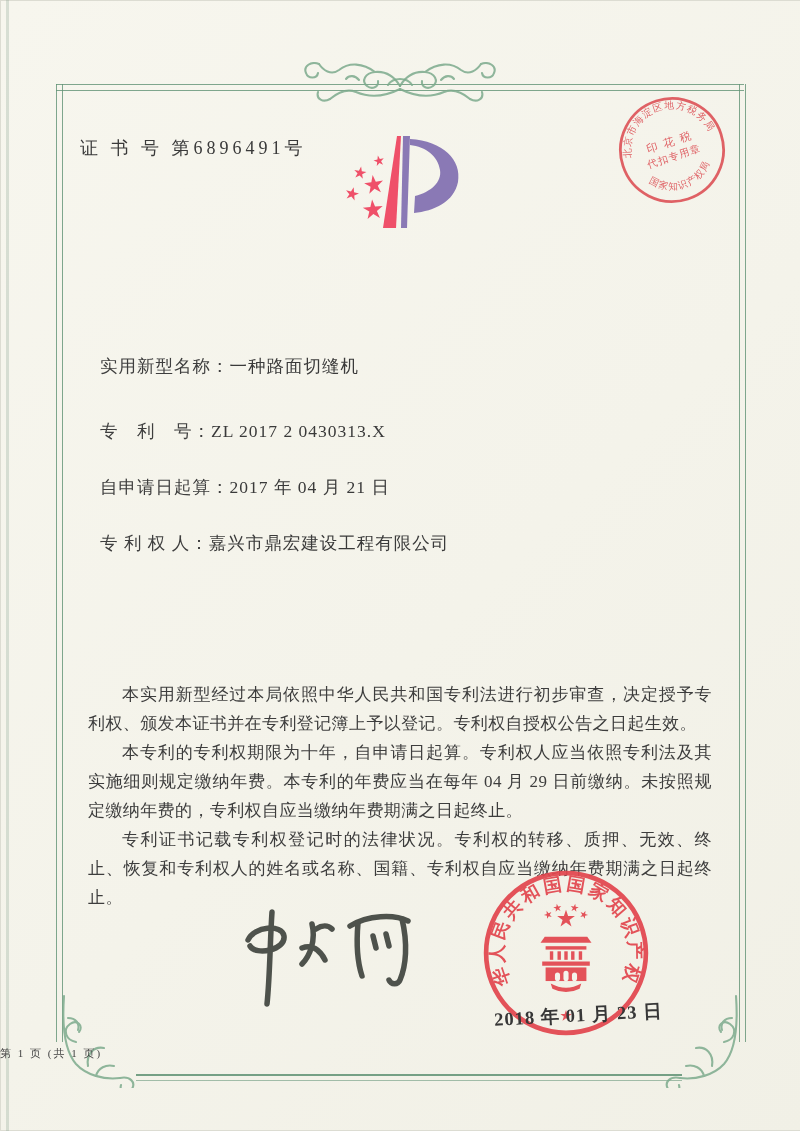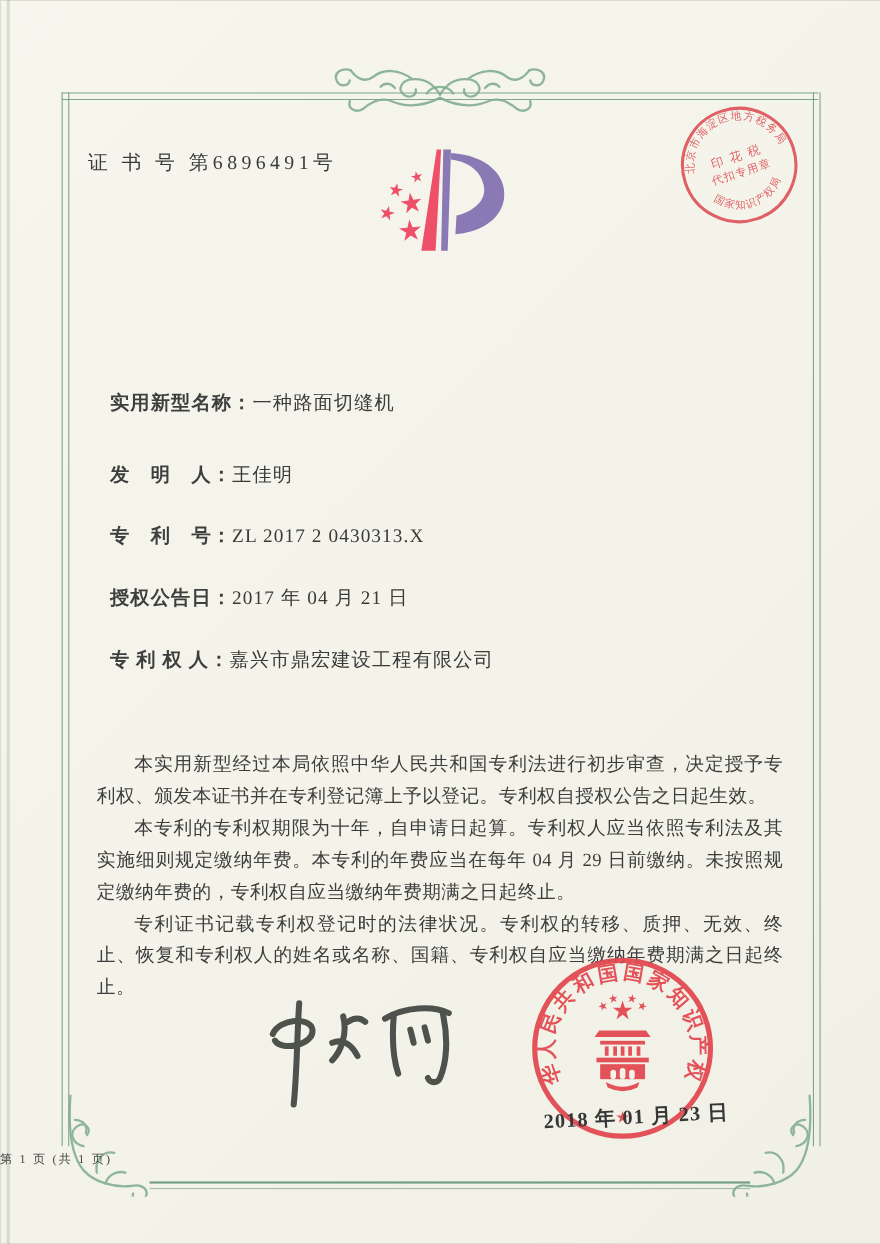--- a/index.html
+++ b/index.html
@@ -31,21 +31,21 @@
   .orn-stroke{fill:none;stroke:#7dab8d;stroke-width:2.1;stroke-linecap:round;stroke-linejoin:round;opacity:.85;}
   
   .cert-no{position:absolute;left:80px;top:136px;font-size:18px;letter-spacing:4px;color:#3a3a3a;}
   .logo{position:absolute;left:330px;top:130px;width:146px;height:106px;}
   .title{position:absolute;left:0;top:248px;width:100%;text-align:center;
          font-size:40px;font-weight:600;letter-spacing:12px;color:#343434;}
   
   .fields{position:absolute;left:100px;top:354px;width:580px;font-size:17.5px;letter-spacing:1px;}
   .field-row{height:24px;margin-bottom:32px;white-space:nowrap;}
   .field-row.first{margin-bottom:41px;}
-  .field-label{color:#3e3e3e;font-weight:bold;}
+  .field-label{color:#3e3e3e;}
   .field-value{color:#3a3a3a;}
   
   .paras{position:absolute;left:88px;top:680px;width:624px;font-size:17px;line-height:29px;
          text-align:justify;color:#3d3d3d;letter-spacing:.4px;}
   .paras p{margin:0;text-indent:2em;}
   
   .tax-stamp{position:absolute;left:616px;top:94px;width:112px;height:112px;opacity:.9;}
   .office-seal{position:absolute;left:481px;top:868px;width:170px;height:170px;opacity:.92;}
   .seal-date{position:absolute;left:494px;top:1002px;width:180px;font-size:18.5px;letter-spacing:1px;
              color:#373737;transform:rotate(-3deg);font-weight:600;}
@@ -126,27 +126,24 @@
     <use href="#star" fill="#ef5069" transform="translate(22,64) scale(7) rotate(14)"></use>
     <use href="#star" fill="#ef5069" transform="translate(43,80) scale(10.5) rotate(-5)"></use>
   </svg>
 
 
   <div class="fields">
     <div class="field-row first">
       <span class="field-label">实用新型名称：</span><span class="field-value">一种路面切缝机</span>
     </div>
     <div class="field-row">
-      <span class="field-label">发　明　人：</span><span class="field-value">王佳明</span>
+      <span class="field-label">专　利　号：</span><span class="field-value">ZL 2017 2 0430313.X</span>
     </div>
     <div class="field-row">
-      <span class="field-label">专　利　号：</span><span class="field-value">ZL 2017 2 0430313.X</span>
-    </div>
-    <div class="field-row">
-      <span class="field-label">授权公告日：</span><span class="field-value">2017 年 04 月 21 日</span>
+      <span class="field-label">自申请日起算：</span><span class="field-value">2017 年 04 月 21 日</span>
     </div>
     <div class="field-row">
       <span class="field-label">专 利 权 人：</span><span class="field-value">嘉兴市鼎宏建设工程有限公司</span>
     </div>
   </div>
 
   <div class="paras">
     <p>本实用新型经过本局依照中华人民共和国专利法进行初步审查，决定授予专利权、颁发本证书并在专利登记簿上予以登记。专利权自授权公告之日起生效。</p>
     <p>本专利的专利权期限为十年，自申请日起算。专利权人应当依照专利法及其实施细则规定缴纳年费。本专利的年费应当在每年 04 月 29 日前缴纳。未按照规定缴纳年费的，专利权自应当缴纳年费期满之日起终止。</p>
     <p>专利证书记载专利权登记时的法律状况。专利权的转移、质押、无效、终止、恢复和专利权人的姓名或名称、国籍、专利权自应当缴纳年费期满之日起终止。</p>

